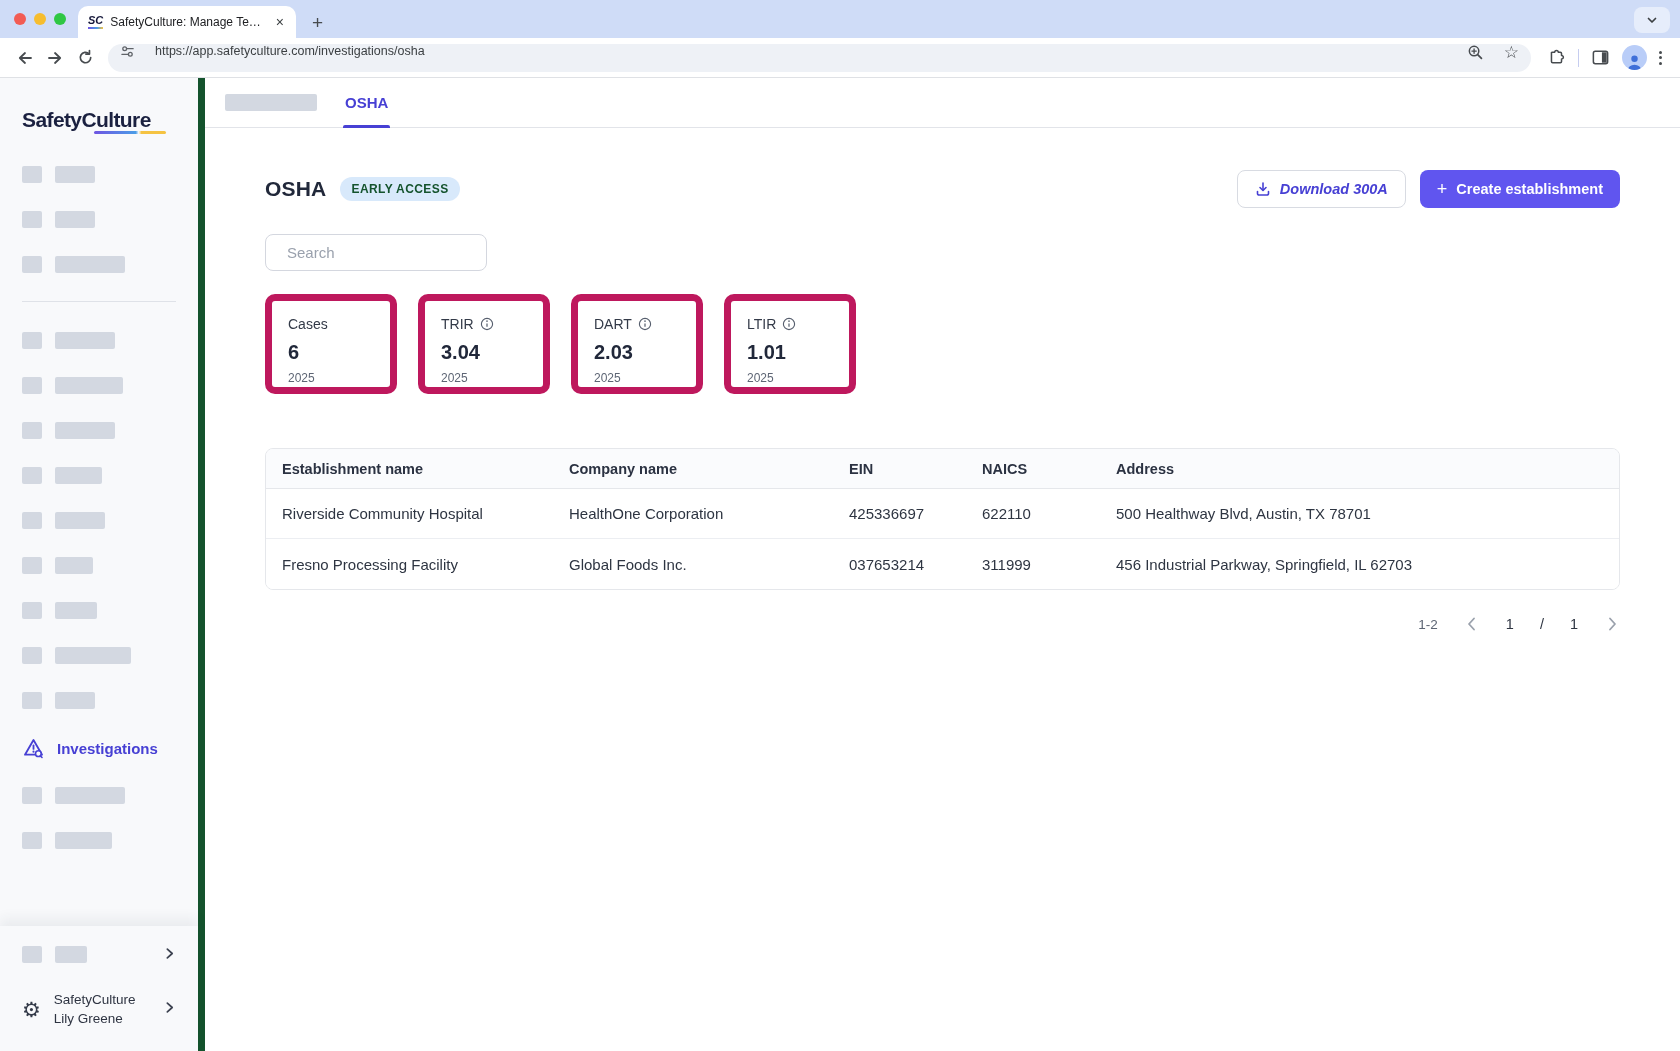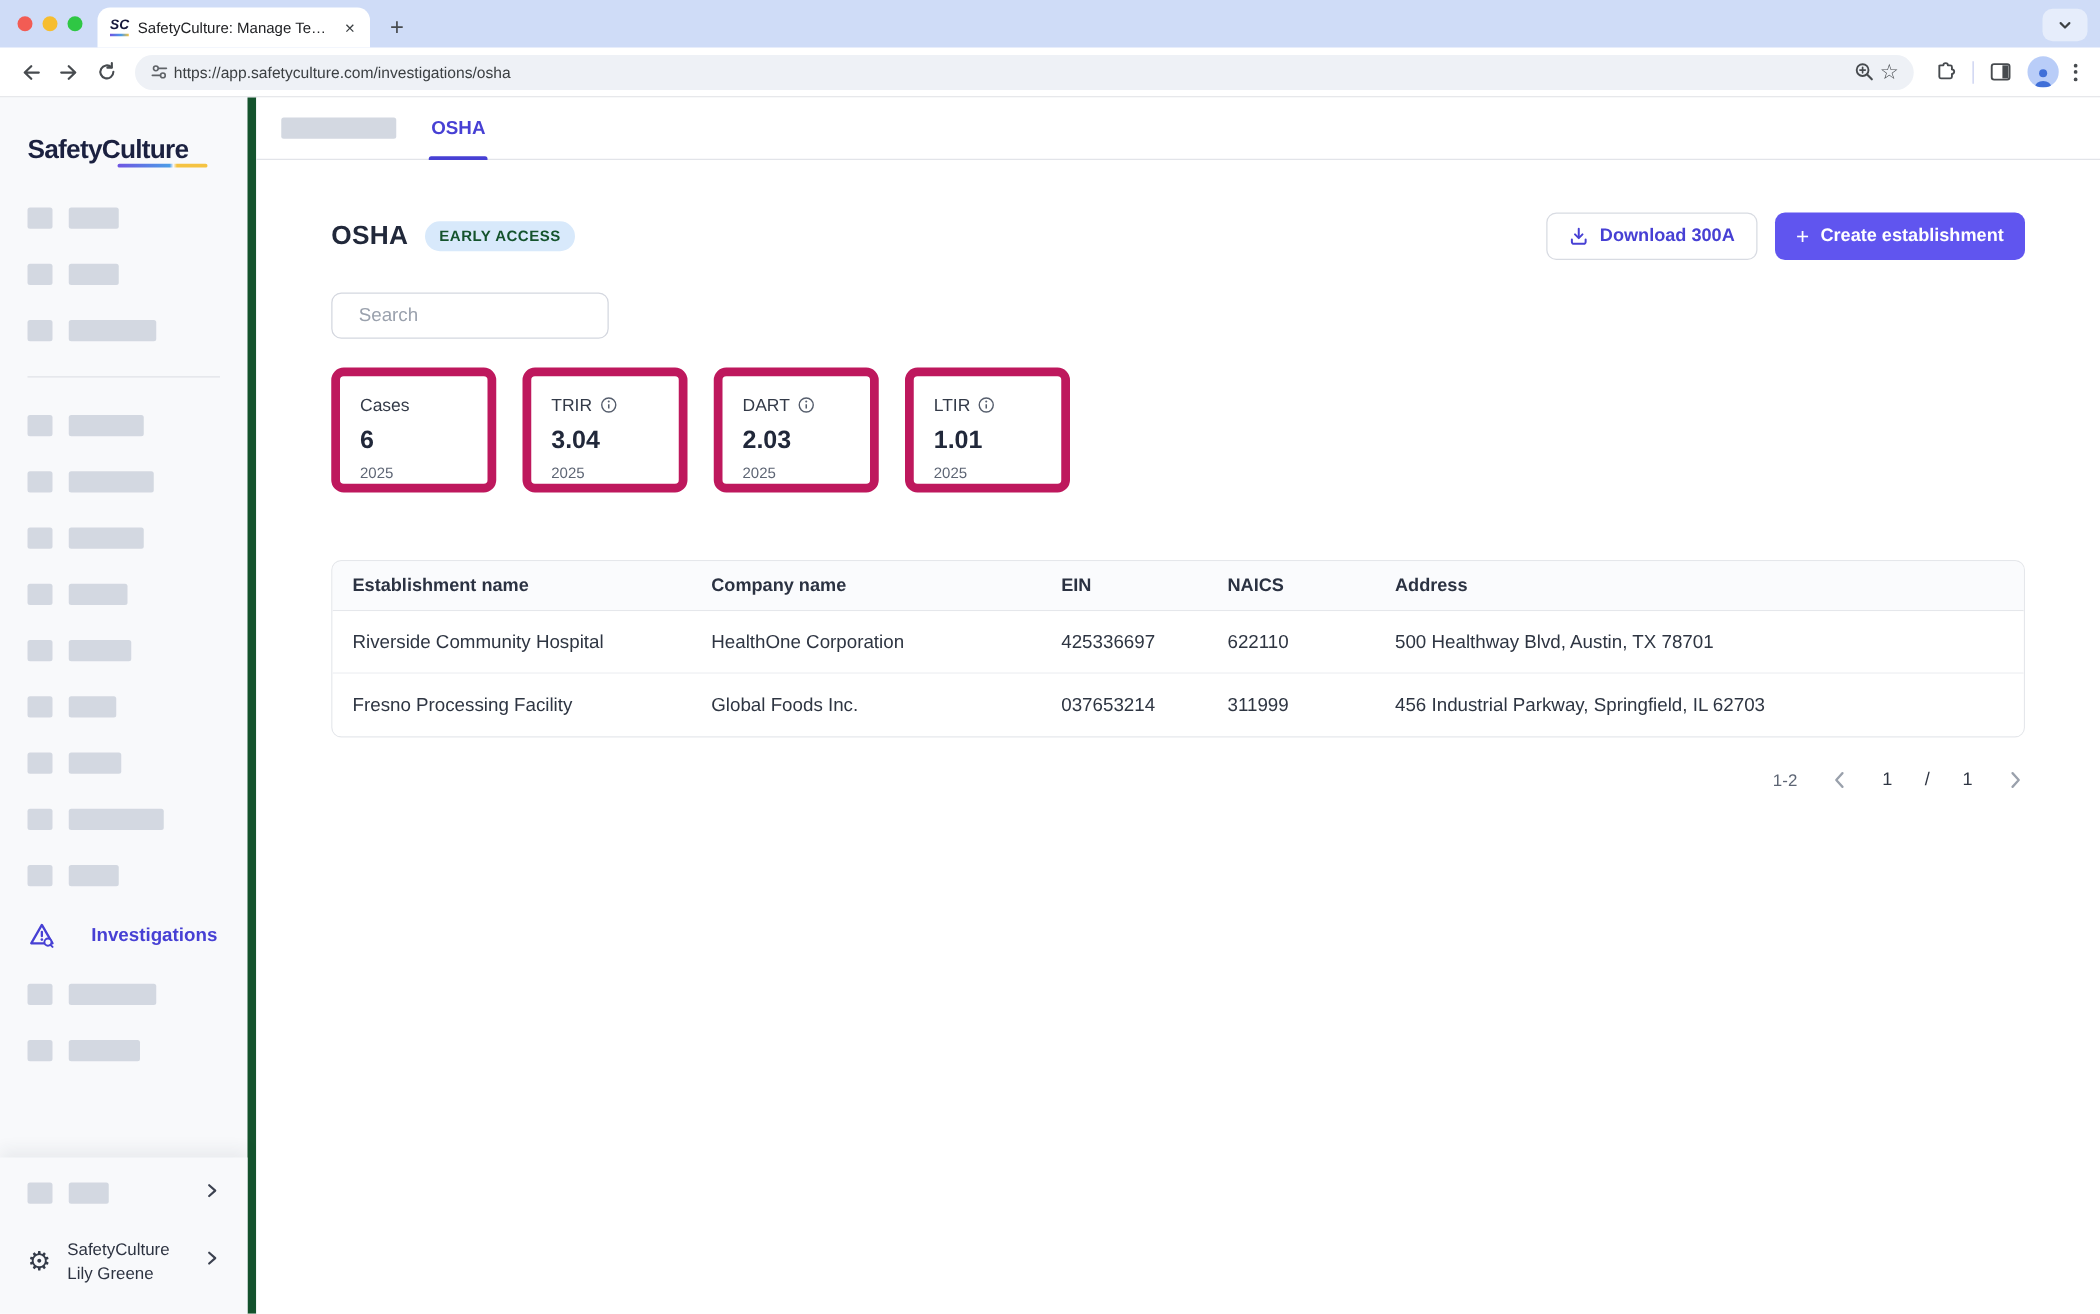--- a/index.html
+++ b/index.html
@@ -16,42 +16,42 @@
   .favicon { font-size:11px; font-weight:800; font-style:italic; color:#15173a; line-height:1;
     background:linear-gradient(90deg,#6f55e2,#4b9de7 60%,#f5c342) bottom/100% 2px no-repeat; padding-bottom:3px; }
   .tab-title { font-size:12px; color:#202124; white-space:nowrap; overflow:hidden; text-overflow:ellipsis; flex:1; }
   .tab-close { font-size:14px; color:#3c4043; cursor:default; padding:0 2px; }
   .newtab { font-size:19px; color:#474b4f; margin:0 0 6px 16px; line-height:1; }
   .tabsearch { position:absolute; right:10px; top:7px; width:36px; height:26px; background:#e6edfb;
     border-radius:8px; display:flex; align-items:center; justify-content:center; }
   .toolbar { height:40px; background:#fff; border-bottom:1px solid #dfe1e5; display:flex; align-items:center; padding:0 10px; }
   .navbtn { width:30px; height:30px; display:flex; align-items:center; justify-content:center; }
   .urlbar { flex:1; height:28px; background:#eef1f6; border-radius:14px; margin:0 8px; display:flex;
-    align-items:center; padding:0 12px; gap:4px; }
+    padding:0 12px; gap:20px; }
   .url-text { font-size:12.5px; color:#3c4043; flex:1; }
   .chrome-right { display:flex; align-items:center; gap:12px; padding:0 8px; }
   .vsep { width:1px; height:18px; background:#c6cdf0; }
   .avatar { width:25px; height:25px; border-radius:50%; background:#b9cdf8; display:flex; align-items:flex-end; justify-content:center; overflow:hidden; }
   .dots { display:flex; flex-direction:column; gap:2.5px; }
   .dots i { width:3px; height:3px; border-radius:50%; background:#474b4f; }
   .star-glyph { font-size:17px; color:#474b4f; line-height:1; }
 
   
   .app { display:flex; height:973px; }
   .sidebar { width:205px; background:#f8f9fb; border-right:7px solid #14532d; display:flex; flex-direction:column; }
   .logo-wrap { margin:30px 0 0 22px; position:relative; width:150px; }
   .logo { font-size:21px; font-weight:800; color:#1b2140; letter-spacing:-0.6px; }
   .logo-underline { position:absolute; left:72px; top:23px; width:72px; height:3px; border-radius:2px;
     background:linear-gradient(90deg,#6f55e2,#4b9de7 58%,#f8f9fb 62%,#f5c342 66%); }
   .nav { margin-top:34px; padding:0 22px; }
   .skel-item { display:flex; align-items:center; gap:13px; height:17px; margin-bottom:28px; }
   .skel-icon { width:20px; height:17px; background:#d3d8e1; border-radius:2px; flex:none; }
   .skel-bar { height:17px; background:#d3d8e1; border-radius:2px; }
   .nav-divider { height:1px; background:#dfe2e8; margin:6px 0 30px; }
-  .nav-active { display:flex; align-items:center; gap:28px; margin-bottom:28px; color:#4740d4;
+  .nav-active { display:flex; align-items:center; gap:12px; margin-bottom:28px; color:#4740d4;
     font-weight:700; font-size:15px; cursor:pointer; }
   .side-footer { margin-top:auto; background:#f8f9fb; box-shadow:0 -7px 12px rgba(40,50,70,.07);
     padding:20px 22px 22px; display:flex; flex-direction:column; gap:26px; }
   .foot-row { display:flex; align-items:center; gap:13px; }
   .foot-chevron { margin-left:auto; }
   .gear { font-size:21px; color:#343b49; line-height:1; }
   .org-user { font-size:13.5px; color:#2e3442; line-height:1.45; }
 
   .main { flex:1; display:flex; flex-direction:column; background:#fff; }
   .tabbar { height:50px; border-bottom:1px solid #e2e4e9; display:flex; align-items:center; padding-left:20px; gap:26px; }
@@ -62,21 +62,21 @@
     background:#4740d4; border-radius:2px 2px 0 0; }
 
   .content { padding:0 60px; flex:1; }
   .page-head { margin-top:42px; display:flex; align-items:center; }
   .page-title { font-size:21px; font-weight:800; color:#21283a; letter-spacing:.2px; }
   .badge { margin-left:14px; background:#d8e9fb; color:#14532d; font-size:12px; font-weight:600;
     letter-spacing:.4px; padding:5px 11px; border-radius:13px; }
   .actions { margin-left:auto; display:flex; gap:14px; }
   .btn { height:38px; border-radius:8px; display:flex; align-items:center; gap:9px; font-size:14.5px;
     font-weight:600; padding:0 17px; cursor:pointer; border:none; font-family:inherit; }
-  .btn.secondary { background:#fff; border:1px solid #d8dbe2; color:#4740d4; }
+  .btn.secondary { background:#fff; border:1px solid #d8dbe2; color:#4740d4;font-style:italic; }
   .btn.primary { background:#6055ef; color:#fff; }
   .btn .plus { font-size:18px; font-weight:400; line-height:1; }
 
   .searchbox { margin-top:26px; width:222px; height:37px; border:1px solid #d4d7df; border-radius:8px;
     display:flex; align-items:center; padding:0 12px; gap:9px; background:#fff; }
   .searchbox input { border:none; outline:none; flex:1; font-size:15px; font-family:inherit; color:#333a48; background:transparent; }
   .searchbox input::placeholder { color:#9aa1ad; }
 
   .stats { margin-top:23px; display:flex; gap:21px; }
   .stat-card { width:132px; height:100px; border:7px solid #be185d; border-radius:10px; padding:15px 16px 0; background:#fff; }

